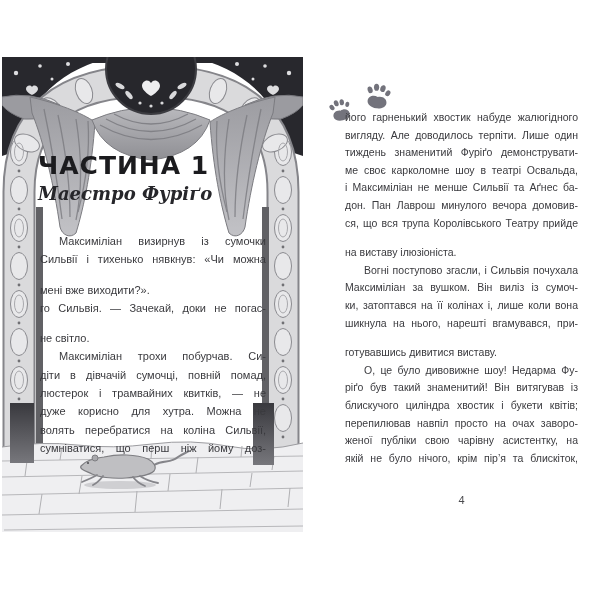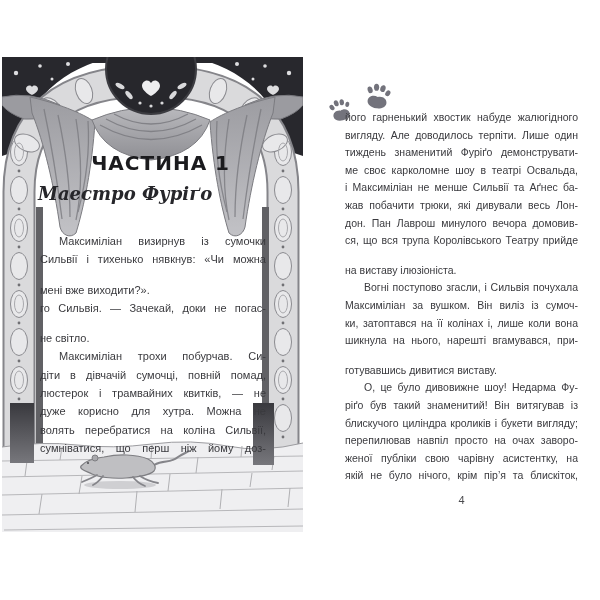--- a/index.html
+++ b/index.html
@@ -1,20 +1,20 @@
 <!DOCTYPE html>
 <html><head>
 <meta charset="utf-8">
 <style>
   html,body{margin:0;padding:0;background:#ffffff;}
   .spread{position:relative;width:600px;height:600px;background:#ffffff;overflow:hidden;
           font-family:"Liberation Sans",sans-serif;color:#38383b;}
   .illustration{position:absolute;left:2px;top:57px;width:301px;height:475px;}
-  .part-title{position:absolute;left:38px;top:151px;width:192px;text-align:right;
-              font-family:"DejaVu Sans",sans-serif;font-weight:bold;font-size:20px;
+  .part-title{position:absolute;left:38px;top:151px;width:192px;text-align:left;
+              font-family:"DejaVu Sans",sans-serif;font-weight:bold;font-size:25px;
               letter-spacing:1px;color:#1b1b1e;}
   .part-subtitle{position:absolute;left:38px;top:183px;width:228px;text-align:left;
               font-family:"DejaVu Serif",serif;font-style:italic;font-weight:bold;
               font-size:18px;color:#26262a;}
   .body-text{position:absolute;color:#3a3a3e;}
   .left-body{left:40px;top:232px;width:226px;font-size:11px;line-height:18.3px;}
   .right-body{left:345px;top:109px;width:233px;font-size:10.5px;line-height:17.6px;}
   .line{text-align:justify;text-align-last:justify;white-space:normal;}
   .line.end{text-align-last:left;margin-top:12px;}
   .line.ind{text-indent:19px;}
@@ -258,35 +258,34 @@
     </g>
   </svg>
 
   <div class="body-text right-body">
       <div class="para">
         <div class="line">його гарненький хвостик набуде жалюгідного</div>
         <div class="line">вигляду. Але доводилось терпіти. Лише один</div>
         <div class="line">тиждень знаменитий Фуріґо демонструвати-</div>
         <div class="line">ме своє карколомне шоу в театрі Освальда,</div>
         <div class="line">і Максиміліан не менше Сильвії та Аґнес ба-</div>
-        <div class="line">жав побачити трюки, які дивували весь Лон-</div>
         <div class="line">дон. Пан Лаврош минулого вечора домовив-</div>
         <div class="line">ся, що вся трупа Королівського Театру прийде</div>
         <div class="line end">на виставу ілюзіоніста.</div>
       </div>
       <div class="para">
         <div class="line ind">Вогні поступово згасли, і Сильвія почухала</div>
         <div class="line">Максиміліан за вушком. Він виліз із сумоч-</div>
         <div class="line">ки, затоптався на її колінах і, лише коли вона</div>
         <div class="line">шикнула на нього, нарешті вгамувався, при-</div>
         <div class="line end">готувавшись дивитися виставу.</div>
       </div>
       <div class="para">
         <div class="line ind">О, це було дивовижне шоу! Недарма Фу-</div>
         <div class="line">ріґо був такий знаменитий! Він витягував із</div>
-        <div class="line">блискучого циліндра кроликів і букети вигляду;</div>
+        <div class="line">блискучого циліндра хвостик і букети квітів;</div>
         <div class="line">перепилював навпіл просто на очах заворо-</div>
         <div class="line">женої публіки свою чарівну асистентку, на</div>
         <div class="line">якій не було нічого, крім пір’я та блискіток,</div>
       </div>
     </div>
   <div class="page-number">4</div>
 </div>
 
 </body></html>

